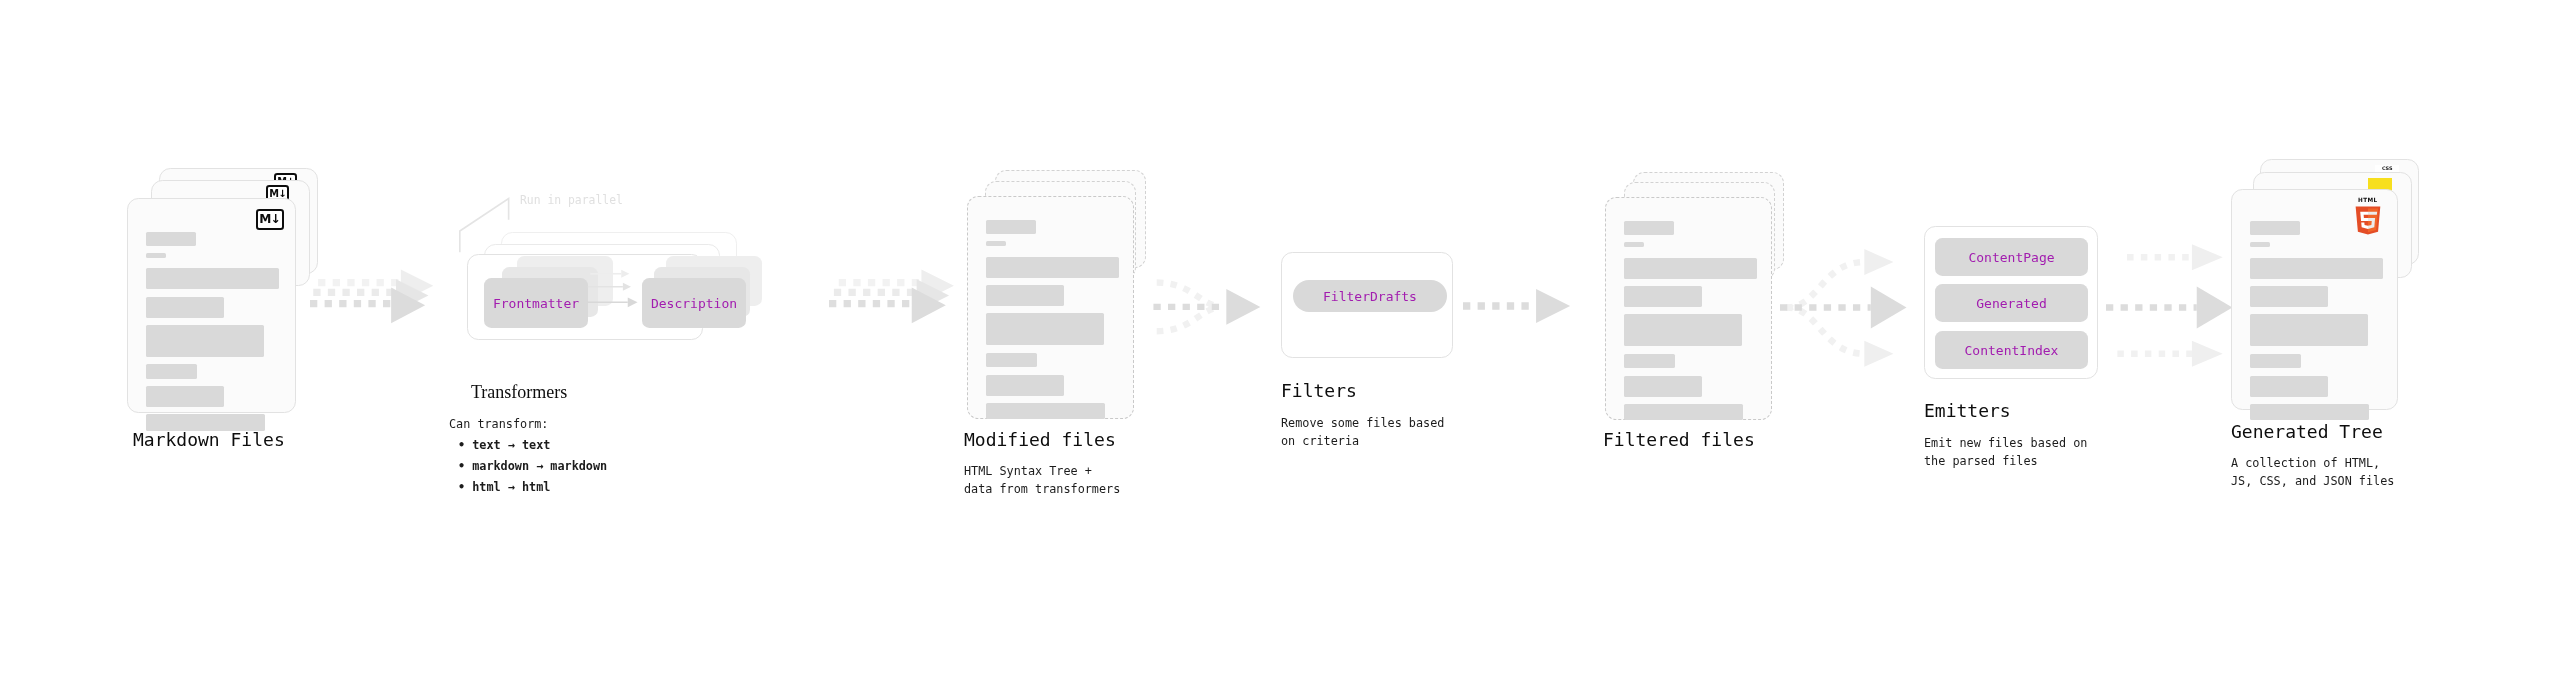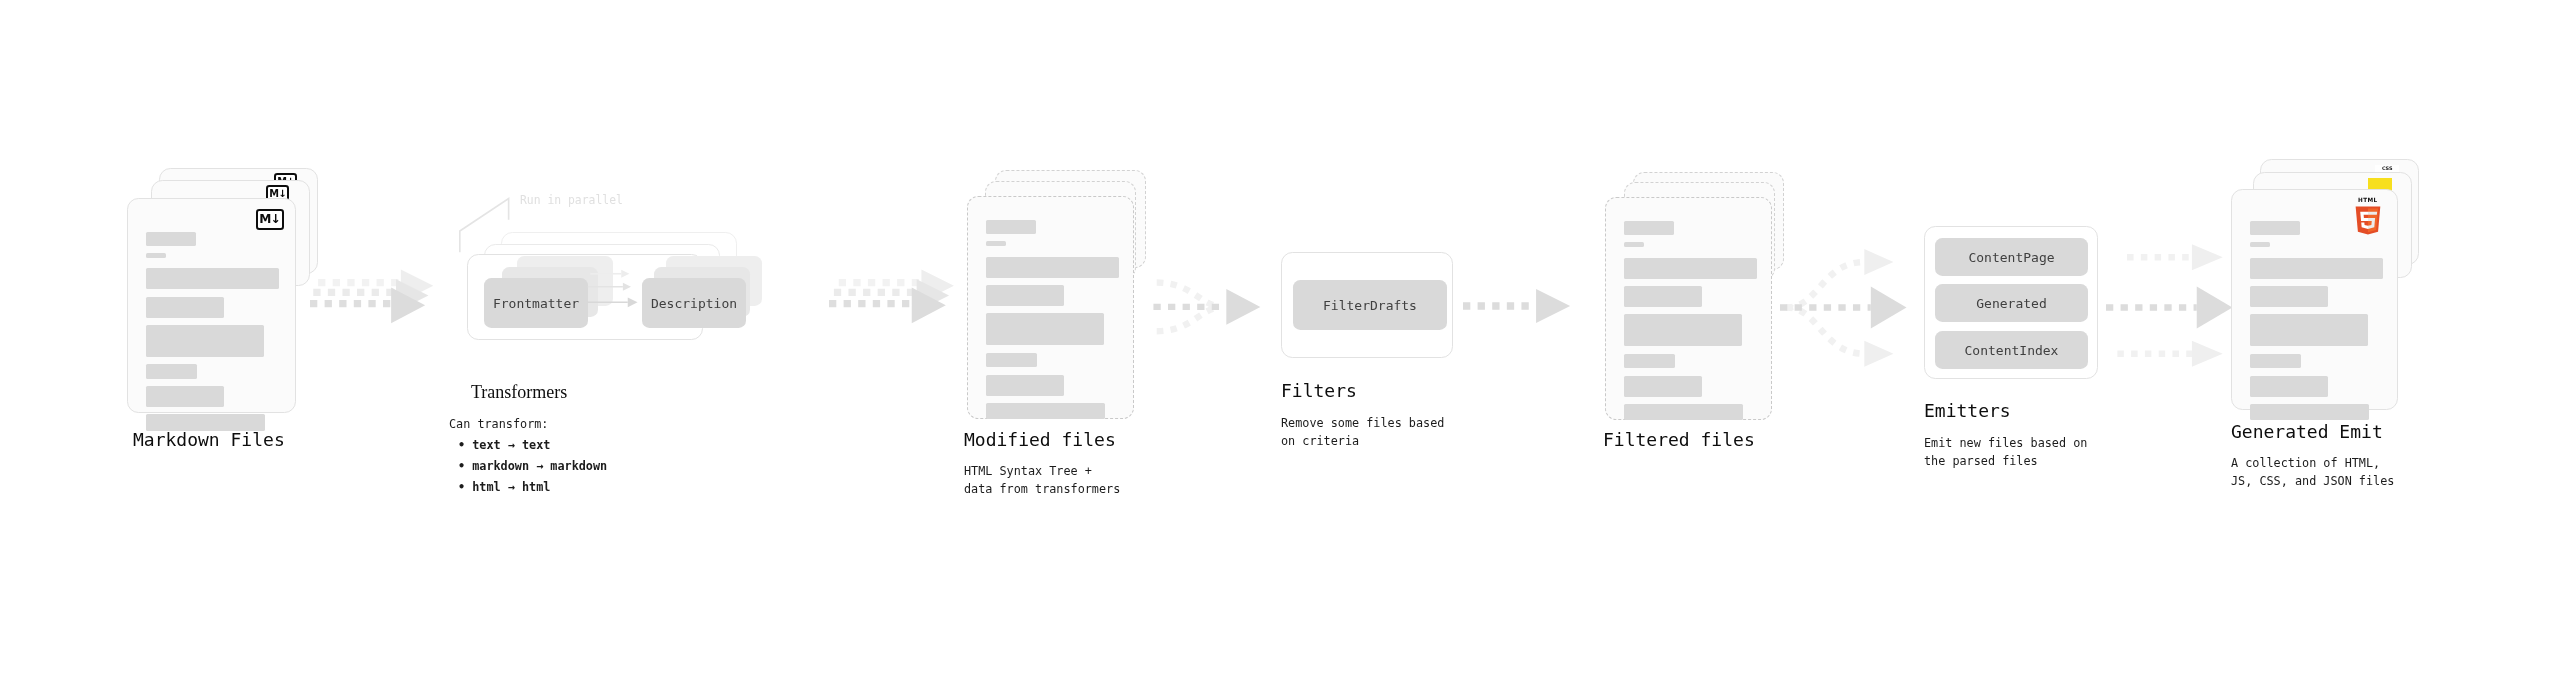--- a/index.html
+++ b/index.html
@@ -105,21 +105,21 @@
     border-radius:11.4px;
   }
   .pill{
     position:absolute;
     box-sizing:border-box;
     background:#d9d9d9;
     border-radius:7.3px;
     display:flex;align-items:center;justify-content:center;
     font-family:"DejaVu Sans Mono","Liberation Mono",monospace;
     font-size:13px;
-    color:#404040;
+    color:#a21caf;
     white-space:nowrap;
   }
 
   
   .title{
     position:absolute;
     font-family:"DejaVu Sans Mono","Liberation Mono",monospace;
     font-size:18px;
     color:#0d0d0d;
     white-space:nowrap;
@@ -265,21 +265,21 @@
     <g fill="none" stroke-width="8" stroke-linecap="butt">
       <path d="M18 18 C60 18 70 44 96 48" stroke="#f1f1f1" stroke-dasharray="8 9"></path>
       <path d="M18 78 C60 78 70 52 96 48" stroke="#f1f1f1" stroke-dasharray="8 9"></path>
       <line x1="14" y1="48" x2="102" y2="48" stroke="#dcdcdc" stroke-dasharray="9 9"></line>
     </g>
     <polygon points="104,26 146,48 104,70" fill="#dcdcdc"></polygon>
   </svg>
 
   <div class="node">
     <div class="procbox" style="left:1281px;top:252px;width:172px;height:106px;"></div>
-    <div class="pill" style="left:1293px;top:280px;width:154px;height:50px;">FilterDrafts</div>
+    <div class="pill" style="left:1293px;top:280px;width:154px;height:32px;border-radius:16px;">FilterDrafts</div>
 
     <div class="title" style="left:1281px;top:380px;">Filters</div>
     <div class="subtitle" style="left:1281px;top:415px;">Remove some files based
 on criteria</div>
   </div>
 
   <svg class="node" style="left:1463px;top:288px;width:138px;height:49px;" viewBox="0 0 170 60">
     <line x1="0" y1="22" x2="88" y2="22" stroke="#dcdcdc" stroke-width="9" stroke-dasharray="9 9"></line>
     <polygon points="90,1 132,22 90,43" fill="#dcdcdc"></polygon>
   </svg>
@@ -359,19 +359,19 @@
         <div class="ln" style="width:19.5px;height:4.9px;"></div>
         <div class="ln" style="width:133px;height:21px;margin-top:3.3px;"></div>
         <div class="ln" style="width:78px;height:21px;"></div>
         <div class="ln" style="width:118px;height:32px;"></div>
         <div class="ln" style="width:51px;height:14.6px;"></div>
         <div class="ln" style="width:78px;height:21px;"></div>
         <div class="ln" style="width:119px;height:16.3px;"></div>
       </div>
     </div>
 
-    <div class="title" style="left:2231px;top:421px;">Generated Emit</div>
+    <div class="title" style="left:2231px;top:421px;">Generated Tree</div>
     <div class="subtitle" style="left:2231px;top:455px;">A collection of HTML,
 JS, CSS, and JSON files</div>
   </div>
 
 </div>
 
 
 </body></html>

